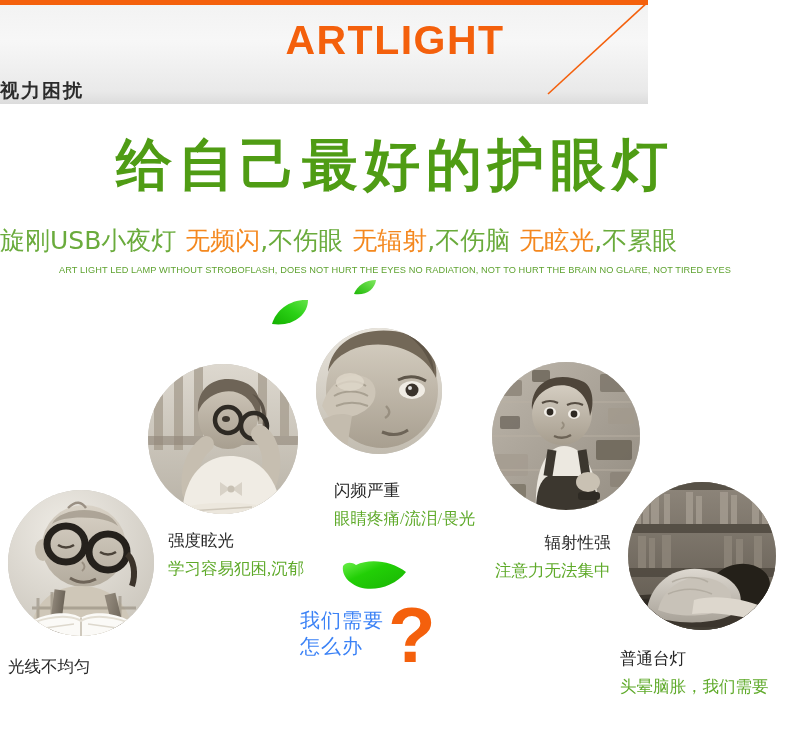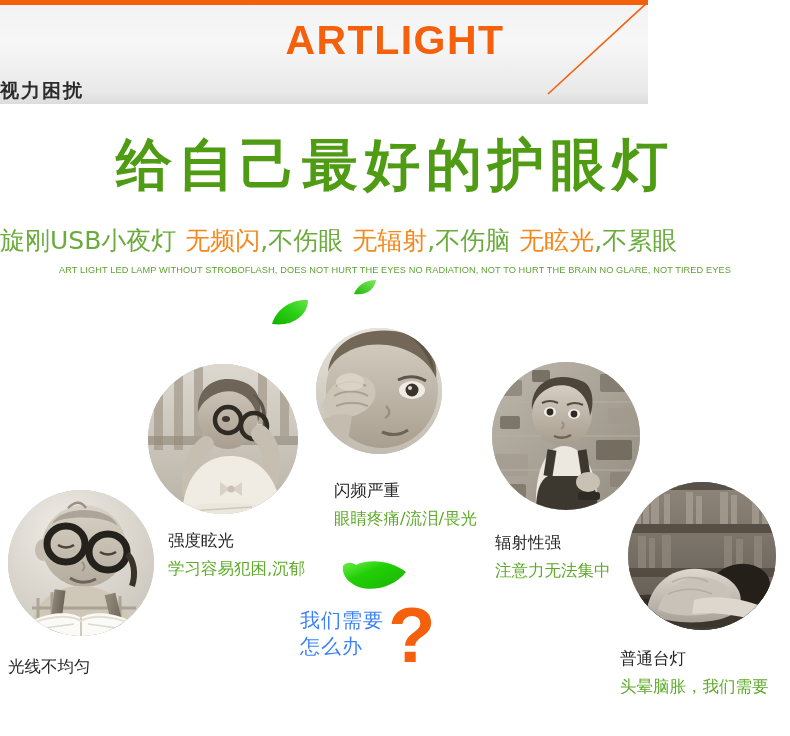--- a/index.html
+++ b/index.html
@@ -72,20 +72,21 @@
   .circle .ph { width:100%; height:100%; display:block; }
 
   
   .cap { position:absolute; }
   .cap .t1 {
     font-size:16.5px; color:#262626; line-height:1.45; white-space:nowrap;margin-top:17px;
   }
   .cap .t2 {
     font-size:16.5px; color:#5faa2a; line-height:1.45; white-space:nowrap;
     margin-top:4px;
+    font-family:Liberation Serif, serif;
   }
 
   
   .cta { position:absolute; left:300px; top:608px; }
   .cta-lines {
     display:inline-block; vertical-align:top;
     font-size:20px; font-weight:normal; color:#3b82f6;
     line-height:1.28; letter-spacing:1px;
   }
   .cta-q {
@@ -431,21 +432,21 @@
 <div class="cap" style="left:168px; top:512px;">
   <div class="t1">强度眩光</div>
   <div class="t2">学习容易犯困,沉郁</div>
 </div>
 
 <div class="cap" style="left:334px; top:462px;">
   <div class="t1">闪频严重</div>
   <div class="t2">眼睛疼痛/流泪/畏光</div>
 </div>
 
-<div class="cap" style="left:495px; top:514px;">
+<div class="cap" style="left:495px; top:514px;text-align:right;">
   <div class="t1">辐射性强</div>
   <div class="t2">注意力无法集中</div>
 </div>
 
 <div class="cap" style="left:620px; top:630px;">
   <div class="t1">普通台灯</div>
   <div class="t2">头晕脑胀，我们需要</div>
 </div>
 
 <div class="cta">

